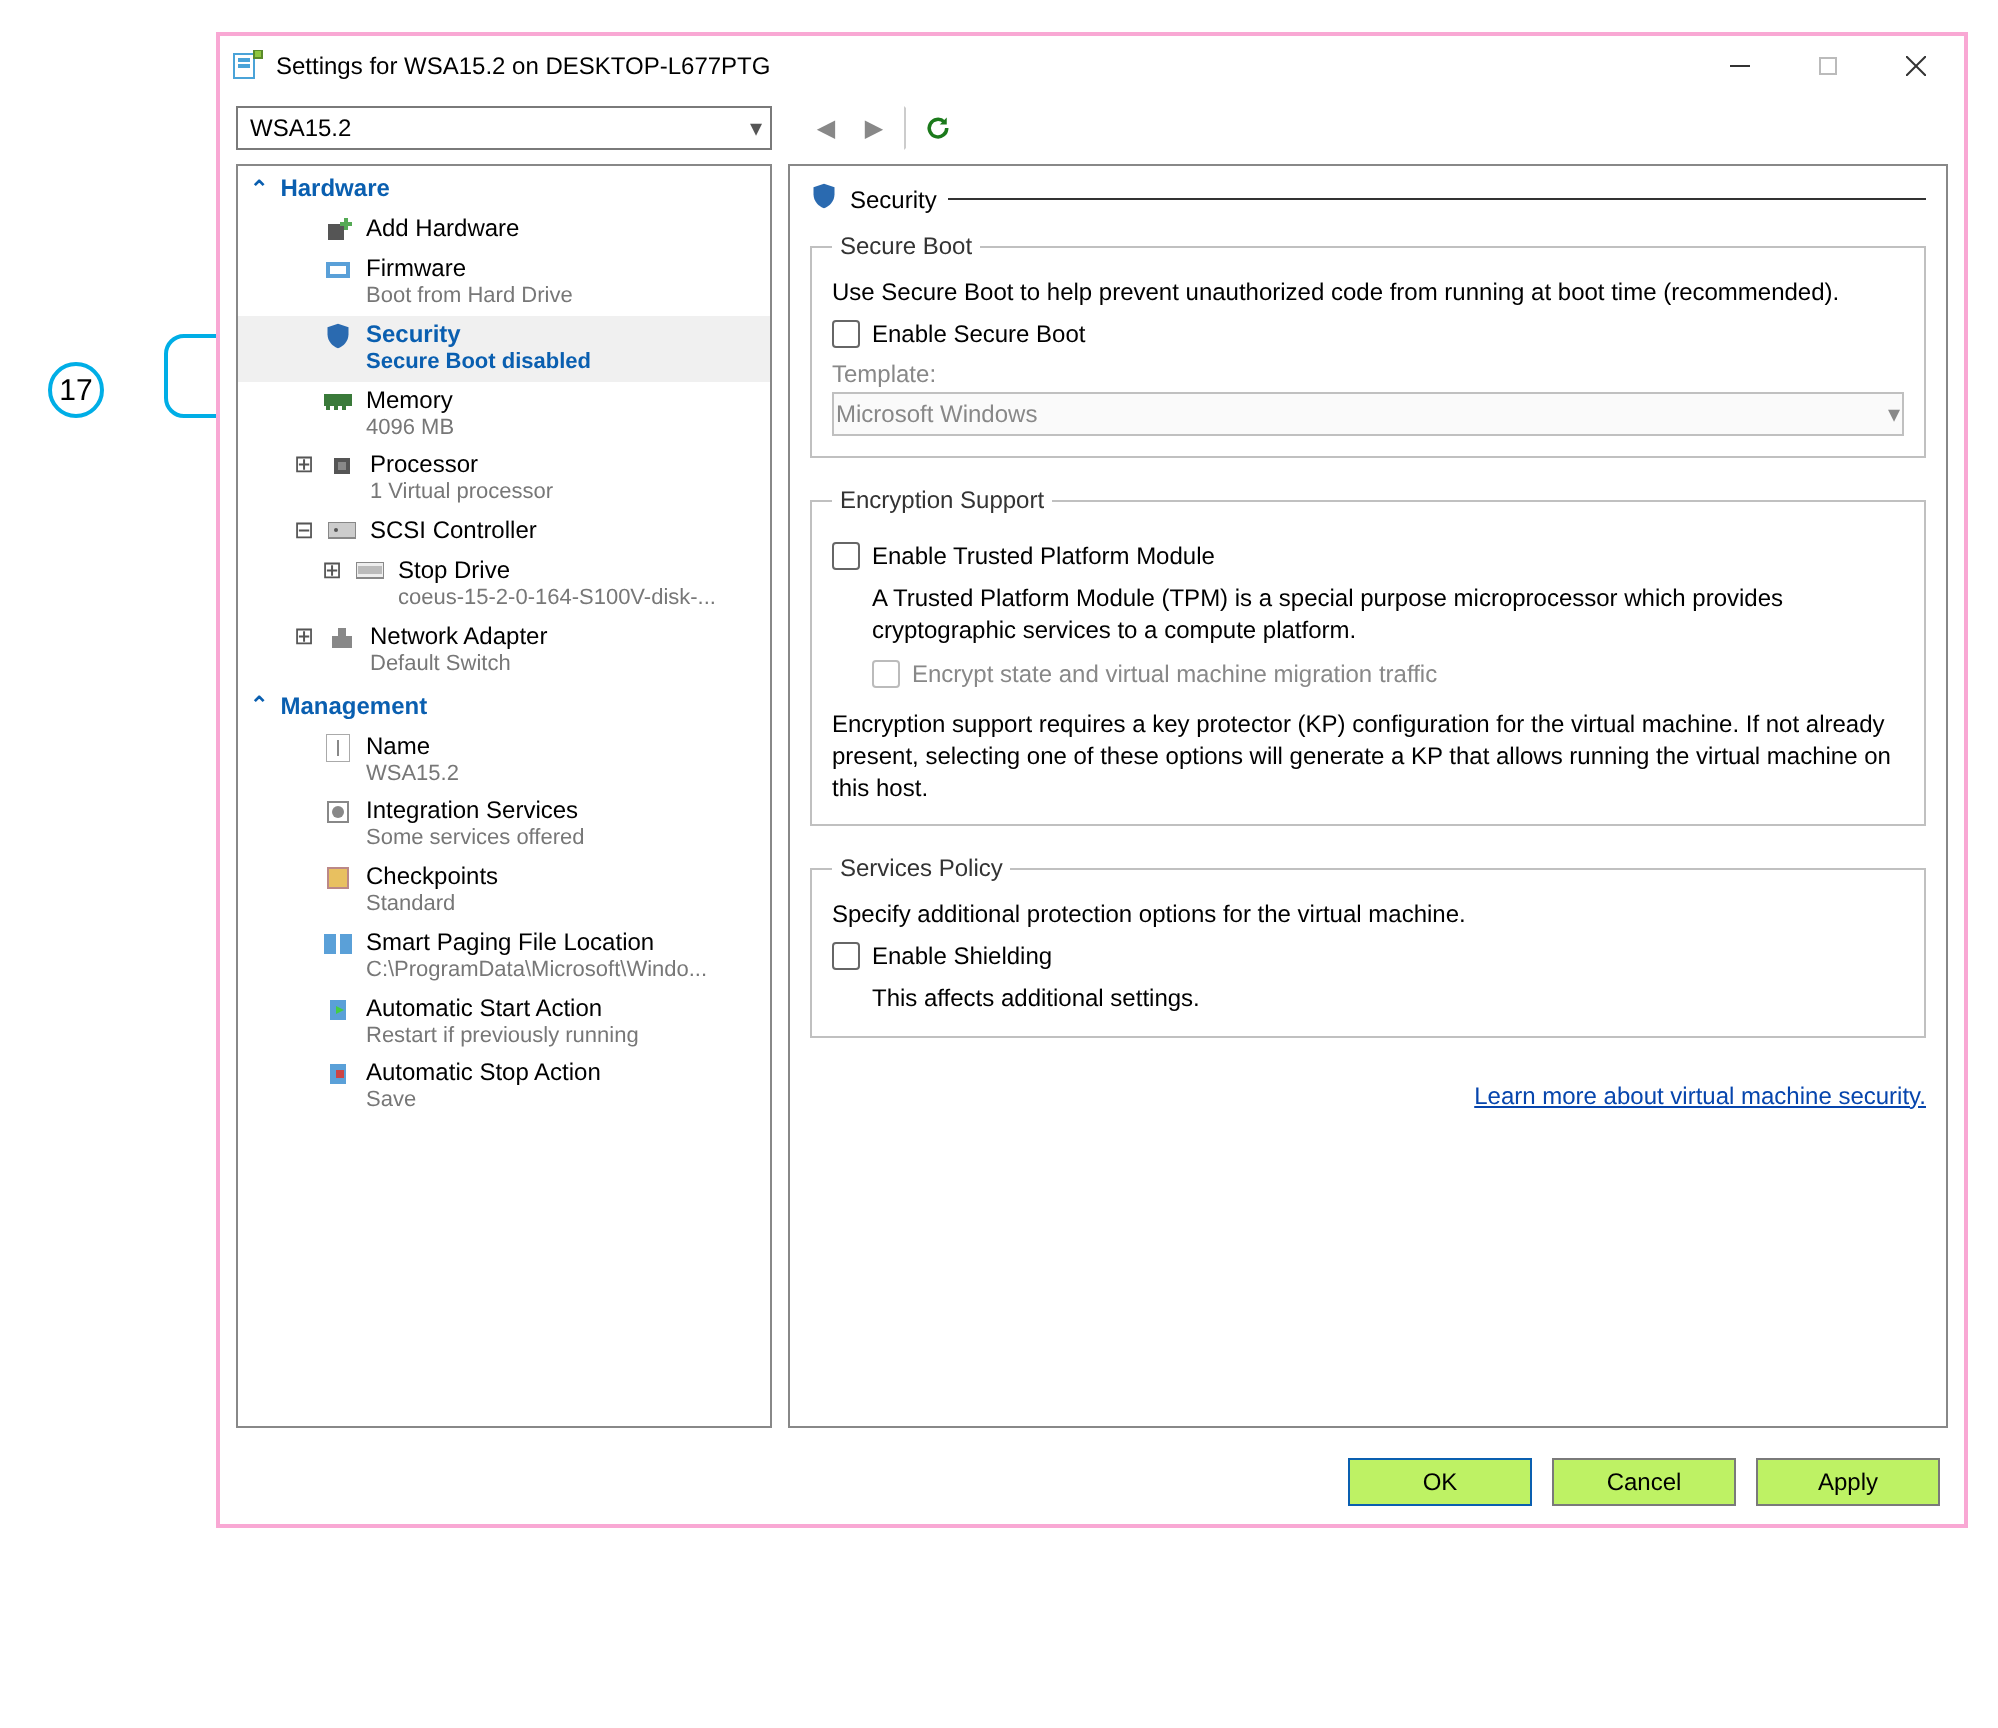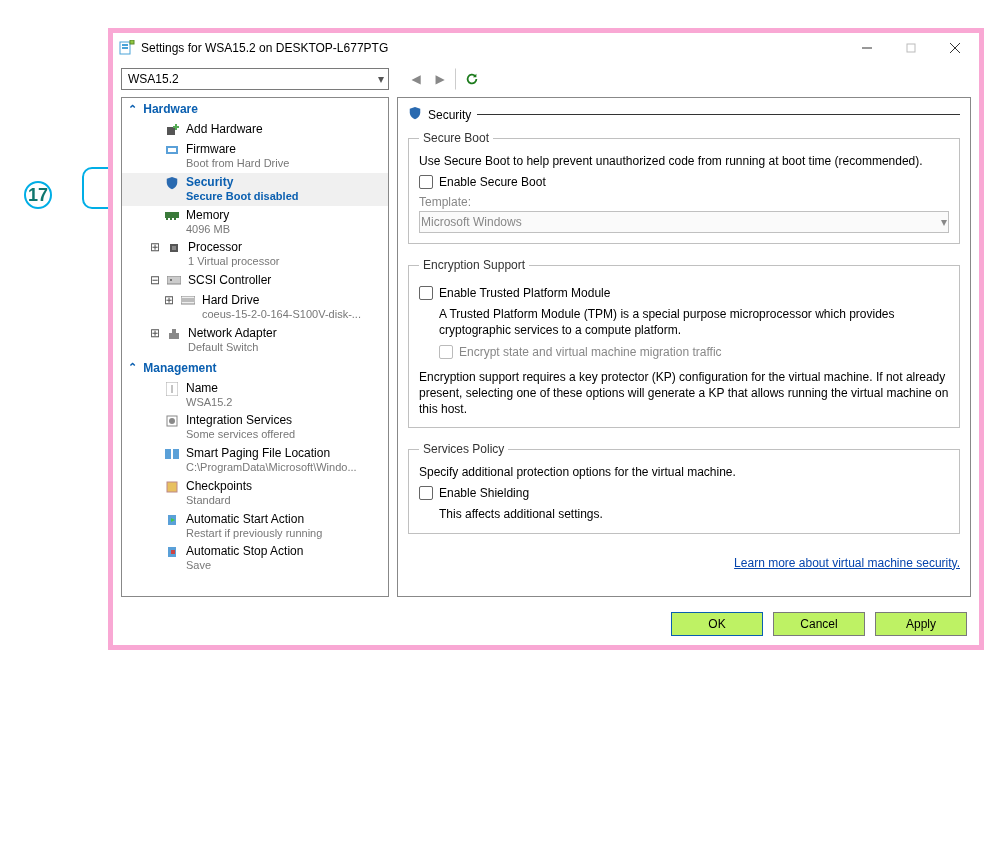--- a/index.html
+++ b/index.html
@@ -1,17 +1,17 @@
 <!DOCTYPE html>
 <html><head>
 <meta charset="utf-8">
 <style>
   * { box-sizing: border-box; margin: 0; padding: 0; }
   body { font-family: "Segoe UI", Tahoma, sans-serif; font-size: 12px; color: #000; background: #fff; width: 999px; height: 864px; position: relative; }
-  .window { position: absolute; left: 108px; top: 16px; width: 876px; height: 622px; border: 5px solid #f9a8d4; background: #fff; display: flex; flex-direction: column; margin-top: 12px; }
+  .window { position: absolute; left: 108px; top: 16px; width: 876px; height: 748px; border: 2px solid #f9a8d4; background: #fff; display: flex; flex-direction: column; }
   .titlebar { height: 30px; display: flex; align-items: center; padding: 0 2px 0 6px; }
   .titlebar .ticon { width: 16px; height: 16px; margin-right: 6px; }
   .titlebar .title { flex: 1; font-size: 12px; }
   .winbtns { display: flex; }
   .winbtn { width: 44px; height: 30px; display: flex; align-items: center; justify-content: center; color: #555; }
   .winbtn.disabled { color: #bbb; }
   .toolbar-row { height: 28px; display: flex; align-items: center; padding: 4px 8px 0 8px; gap: 8px; }
   .vm-select { width: 268px; height: 22px; border: 1px solid #7a7a7a; background: #fff; display: flex; align-items: center; justify-content: space-between; padding: 0 4px 0 6px; font-size: 12px; }
   .vm-select .chev { color: #555; }
   .navbtns { display: flex; gap: 2px; margin-left: 8px; }
@@ -46,21 +46,21 @@
   .template-row { margin-top:4px; }
   .template-row .tlabel { color:#888; font-size:12px; }
   .template-select { width: 100%; height:22px; border:1px solid #c0c0c0; background:#fafafa; display:flex; align-items:center; justify-content:space-between; padding:0 1px; color:#888; margin-top:2px; }
   .indented-para { margin-left:20px; margin-top:4px; line-height:1.35; }
   .link { color:#0645ad; text-decoration: underline; float:right; margin-top:8px; }
   .footer { height: 42px; display:flex; justify-content:flex-end; align-items:center; gap:10px; padding: 0 12px; border-top:0; }
   .btn { width:92px; height:24px; border:1px solid #7a7a7a; background:#bef264; font-size:12px; display:flex; align-items:center; justify-content:center; }
   .btn.primary { border-color:#0a5fb0; }
   
   .callout { position:absolute; border:2px solid #00aee6; border-radius:10px; }
-  .callnum { position:absolute; width:28px; height:28px; border:2px solid #00aee6; border-radius:50%; color:#0f766e; font-size:18px; font-weight:700; display:flex; align-items:center; justify-content:center; background:#fff; }
+  .callnum { position:absolute; width:28px; height:28px; border:2px solid #00aee6; border-radius:50%; color:#000000; font-size:15px; font-weight:400; display:flex; align-items:center; justify-content:center; background:#fff; }
 </style>
 </head>
 <body>
 
 <div class="callout" style="left:82px; top:167px; width:273px; height:42px;"></div>
 <div class="callnum" style="left:24px; top:181px;">17</div>
 <div class="callout" style="left:544px; top:189px; width:218px; height:31px;"></div>
 <div class="callnum" style="left:808px; top:190px;">18</div>
 
 <div class="window">
@@ -203,21 +203,21 @@
 
       <div class="item indent3">
         <span class="expander">⊞</span>
         <span class="iconbox">
             <svg width="14" height="10">
               <rect width="14" height="8" fill="#eee" stroke="#888"></rect>
               <rect x="1" y="2" width="12" height="4" fill="#bbb"></rect>
             </svg>
           </span>
         <div class="labels">
-            <span class="lbl">Hard Drive</span>
+            <span class="lbl">Stop Drive</span>
             <span class="sub">coeus-15-2-0-164-S100V-disk-...</span>
           </div>
       </div>
 
       <div class="item indent2">
         <span class="expander">⊞</span>
         <span class="iconbox">
             <svg width="14" height="14">
               <rect x="2" y="6" width="10" height="6" fill="#888"></rect>
               <rect x="5" y="2" width="4" height="4" fill="#888"></rect>
@@ -255,40 +255,40 @@
             </svg>
           </span>
         <div class="labels">
             <span class="lbl">Integration Services</span>
             <span class="sub">Some services offered</span>
           </div>
       </div>
 
       <div class="item indent2">
         <span class="iconbox">
+            <svg width="14" height="14">
+              <rect x="2" y="2" width="10" height="10" fill="#e8c060" stroke="#b88"></rect>
+            </svg>
+          </span>
+        <div class="labels">
+            <span class="lbl">Checkpoints</span>
+            <span class="sub">Standard</span>
+          </div>
+      </div>
+
+      <div class="item indent2">
+        <span class="iconbox">
             <svg width="16" height="12">
               <rect x="1" y="1" width="6" height="10" fill="#5aa0d8"></rect>
               <rect x="9" y="1" width="6" height="10" fill="#5aa0d8"></rect>
             </svg>
           </span>
         <div class="labels">
             <span class="lbl">Smart Paging File Location</span>
             <span class="sub">C:\ProgramData\Microsoft\Windo...</span>
-          </div>
-      </div>
-
-      <div class="item indent2">
-        <span class="iconbox">
-            <svg width="14" height="14">
-              <rect x="2" y="2" width="10" height="10" fill="#e8c060" stroke="#b88"></rect>
-            </svg>
-          </span>
-        <div class="labels">
-            <span class="lbl">Checkpoints</span>
-            <span class="sub">Standard</span>
           </div>
       </div>
 
       <div class="item indent2">
         <span class="iconbox">
             <svg width="14" height="14">
               <rect x="3" y="2" width="8" height="10" fill="#5aa0d8"></rect>
               <path d="M6 5l4 2-4 2z" fill="#4c4"></path>
             </svg>
           </span>

